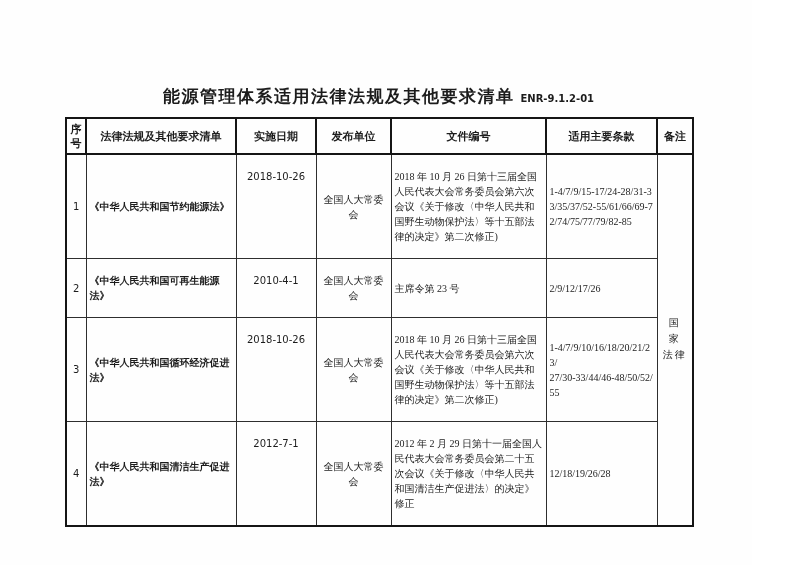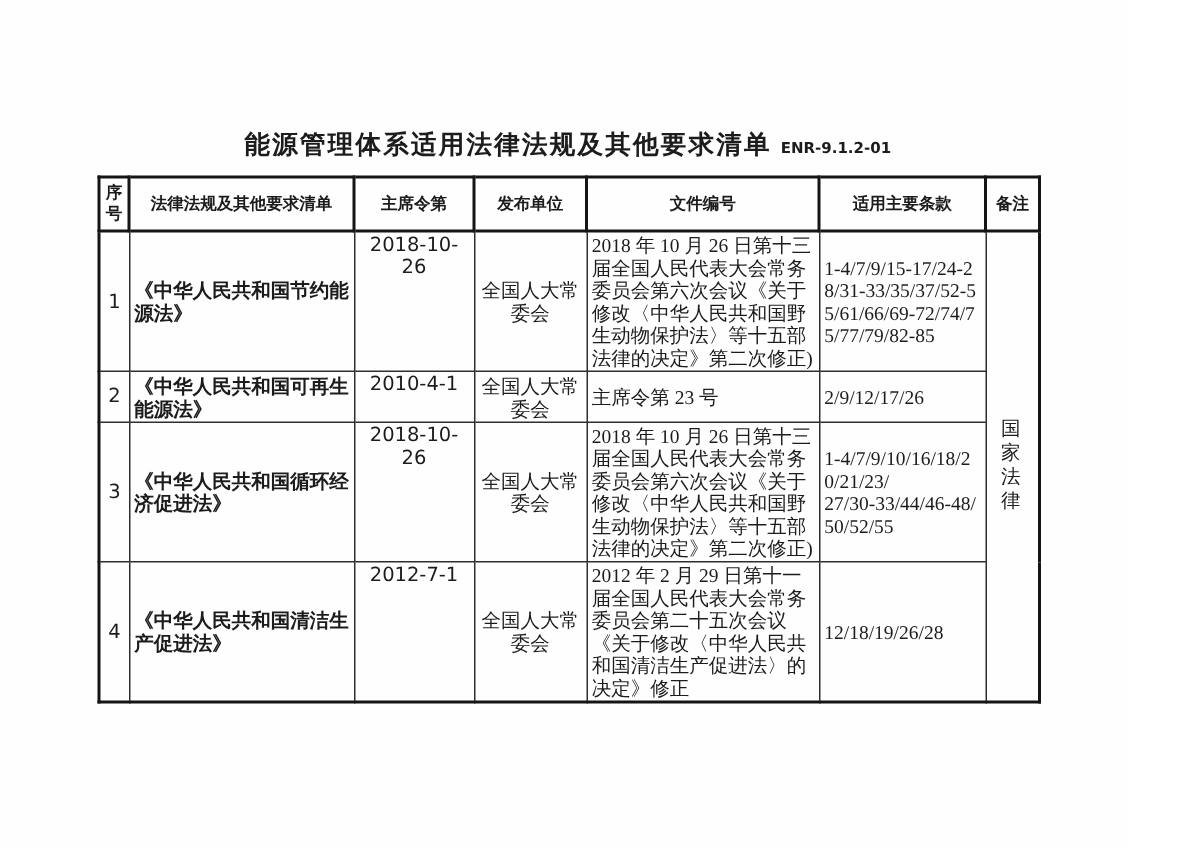--- a/index.html
+++ b/index.html
@@ -50,23 +50,23 @@
     font-size: 11px;
     font-weight: bold;
     text-align: center;
     vertical-align: middle;
     padding: 2px 1px;
     height: 30px;
     line-height: 14px;
   }
   .law-table td {
     border: 1px solid #2e2e2e;
-    font-size: 13px;
+    font-size: 10px;
     line-height: 15px;
-    padding: 1px 3px;
+    padding: 14px 3px;
     overflow: hidden;
   }
   tr.r1 { height: 80px; }
   tr.r2 { height: 34px; }
   tr.r3 { height: 72px; }
   tr.r4 { height: 76px; }
   .c-no {
     text-align: center;
     vertical-align: middle;
     padding: 0;
@@ -136,21 +136,21 @@
         <col style="width:80px">
       <col style="width:75px">
         <col style="width:155px">
         <col style="width:111px">
       <col style="width:36px">
     </colgroup>
     <thead>
       <tr>
         <th>序号</th>
         <th>法律法规及其他要求清单</th>
-        <th>主席令第</th>
+        <th>实施日期</th>
         <th>发布单位</th>
         <th>文件编号</th>
         <th>适用主要条款</th>
         <th>备注</th>
       </tr>
     </thead>
     <tbody>
       <tr class="r1">
         <td class="c-no">1</td>
         <td class="c-law">《中华人民共和国节约能源法》</td>

